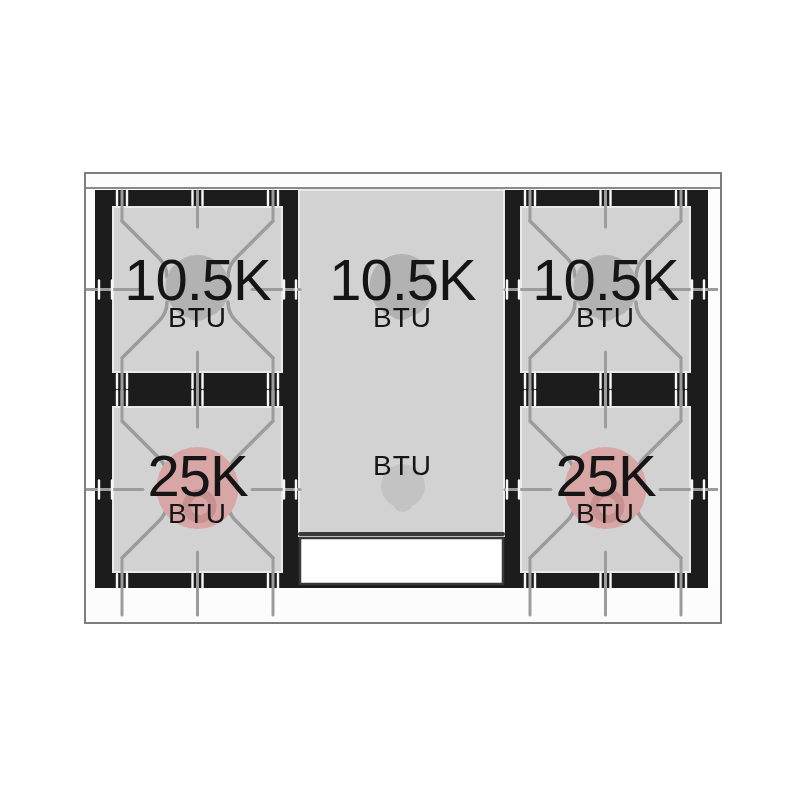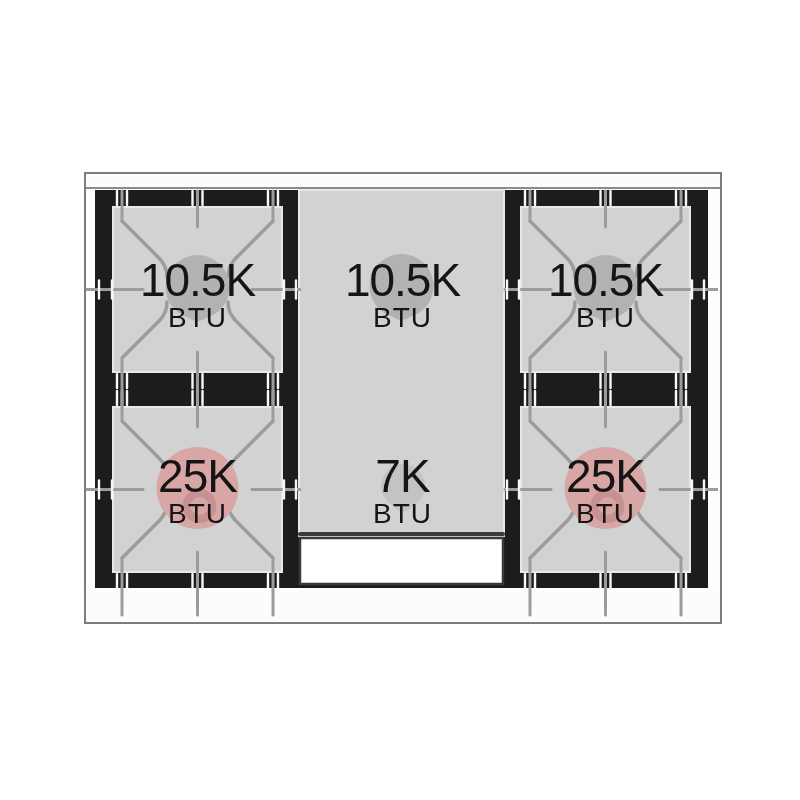--- a/index.html
+++ b/index.html
@@ -53,21 +53,21 @@
   }
   
   .burner-label {
     position: absolute;
     width: 161px;
     text-align: center;
     color: #151515;
     pointer-events: none;
   }
   .burner-label .power {
-    font-size: 46px;
+    font-size: 58px;
     line-height: 48px;
     font-weight: 400;
     letter-spacing: -1px;
     white-space: nowrap;
   }
   .burner-label .unit {
     font-size: 28px;
     line-height: 27px;
     font-weight: 400;
     letter-spacing: 1px;
@@ -234,21 +234,20 @@
   </div>
   <div class="burner-label lab-back-right">
     <div class="power">10.5K</div>
     <div class="unit">BTU</div>
   </div>
   <div class="burner-label lab-front-left">
     <div class="power">25K</div>
     <div class="unit">BTU</div>
   </div>
   <div class="burner-label lab-front-center">
-    <div class="power">7K</div>
     <div class="unit">BTU</div>
   </div>
   <div class="burner-label lab-front-right">
     <div class="power">25K</div>
     <div class="unit">BTU</div>
   </div>
 
 </div>
 
 </body></html>

